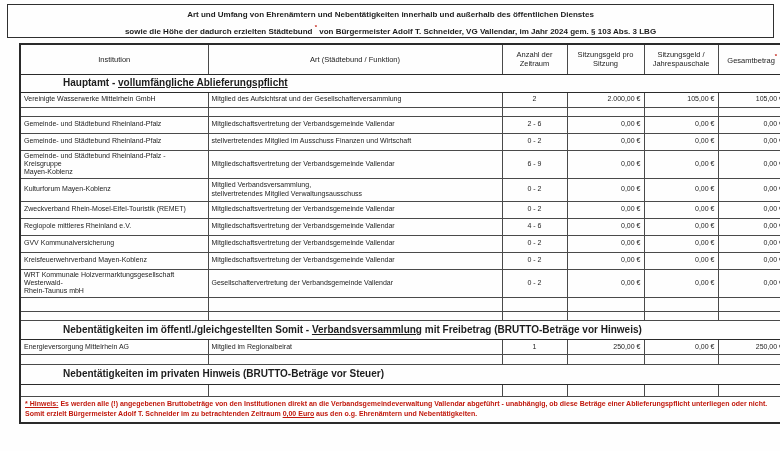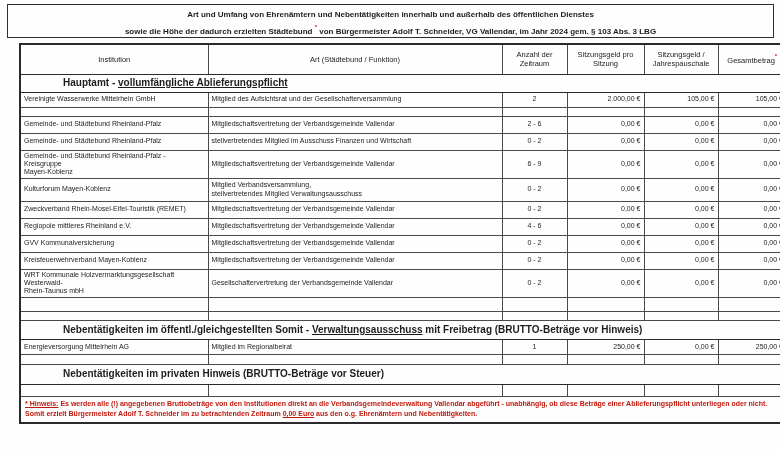--- a/index.html
+++ b/index.html
@@ -188,21 +188,21 @@
     <tr style="height:9px">
       <td></td>
           <td></td>
           <td></td>
           <td></td>
           <td></td>
           <td></td>
     </tr>
 
     <tr class="section-row" style="height:19px">
-      <td colspan="6"><span>Nebentätigkeiten im öffentl./gleichgestellten Somit - </span><span class="u">Verwaltungsausschuss</span><span> mit Freibetrag  (BRUTTO-Beträge vor Hinweis)</span></td>
+      <td colspan="6"><span>Nebentätigkeiten im öffentl./gleichgestellten Somit - </span><span class="u">Verbandsversammlung</span><span> mit Freibetrag  (BRUTTO-Beträge vor Hinweis)</span></td>
     </tr>
 
     <tr style="height:15px">
       <td class="cell-institution">Energieversorgung Mittelrhein AG</td>
       <td class="cell-art">Mitglied im Regionalbeirat</td>
       <td class="cell-anzahl">1</td>
       <td class="cell-money">250,00 €</td>
       <td class="cell-money">0,00 €</td>
       <td class="cell-money">250,00 €</td>
     </tr>

